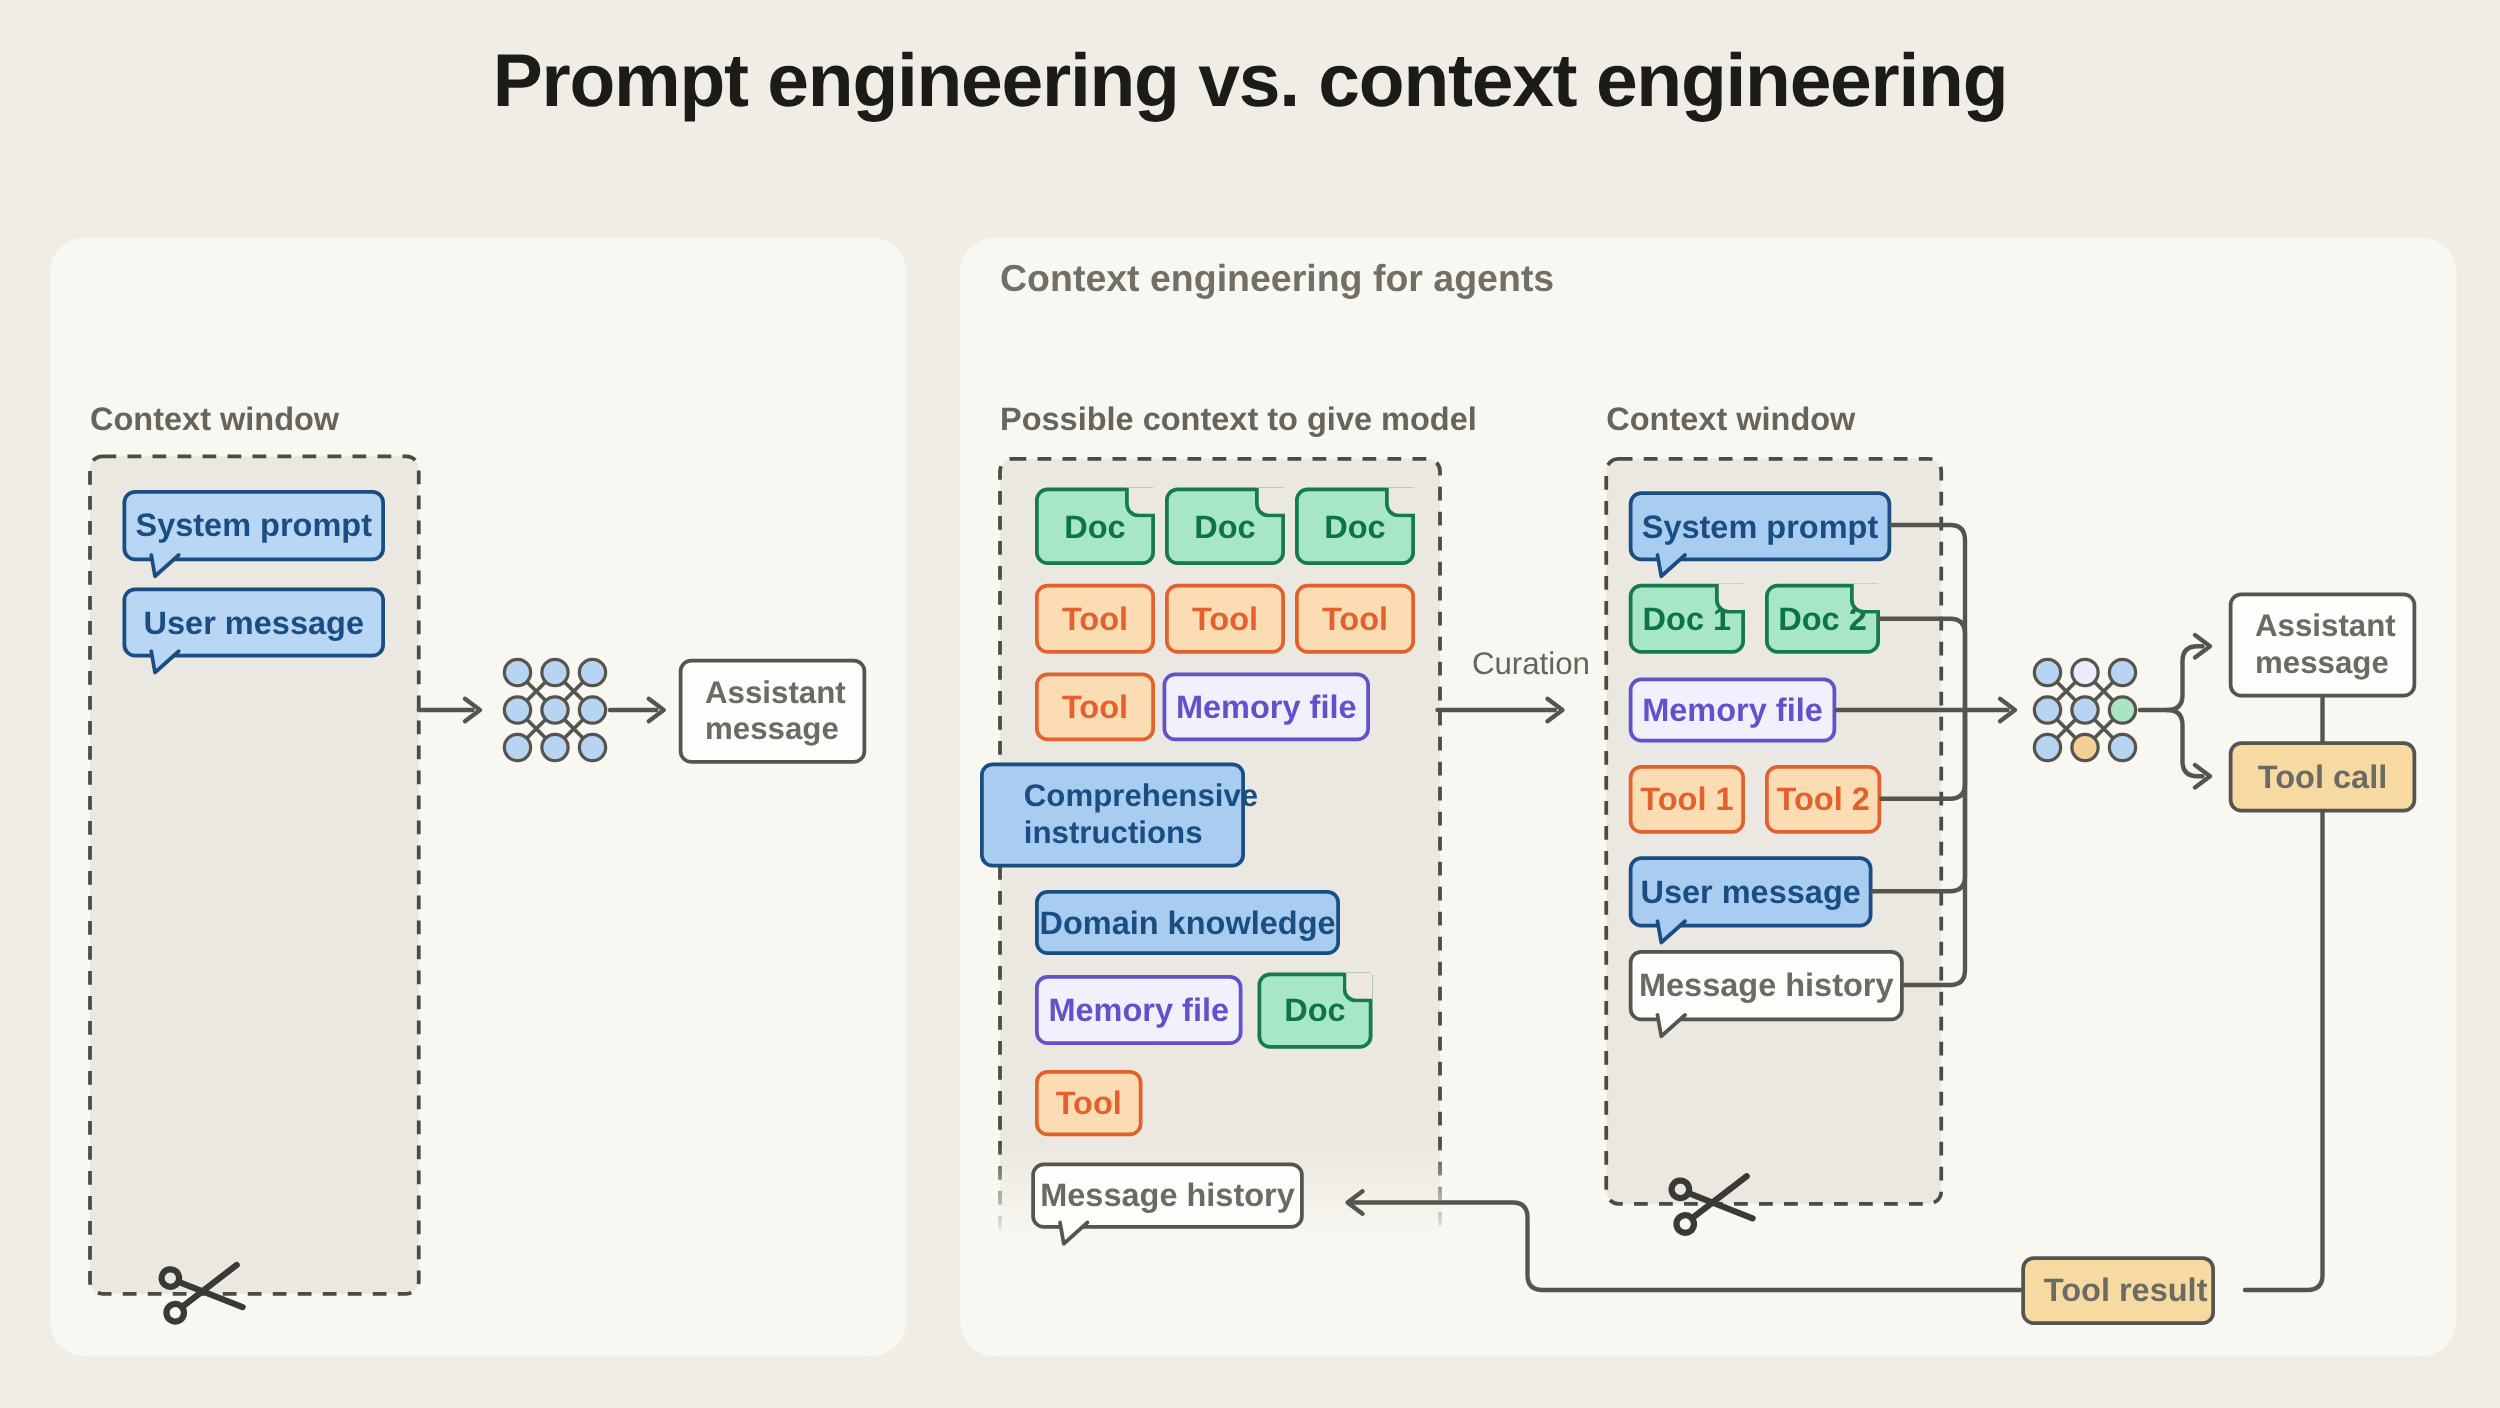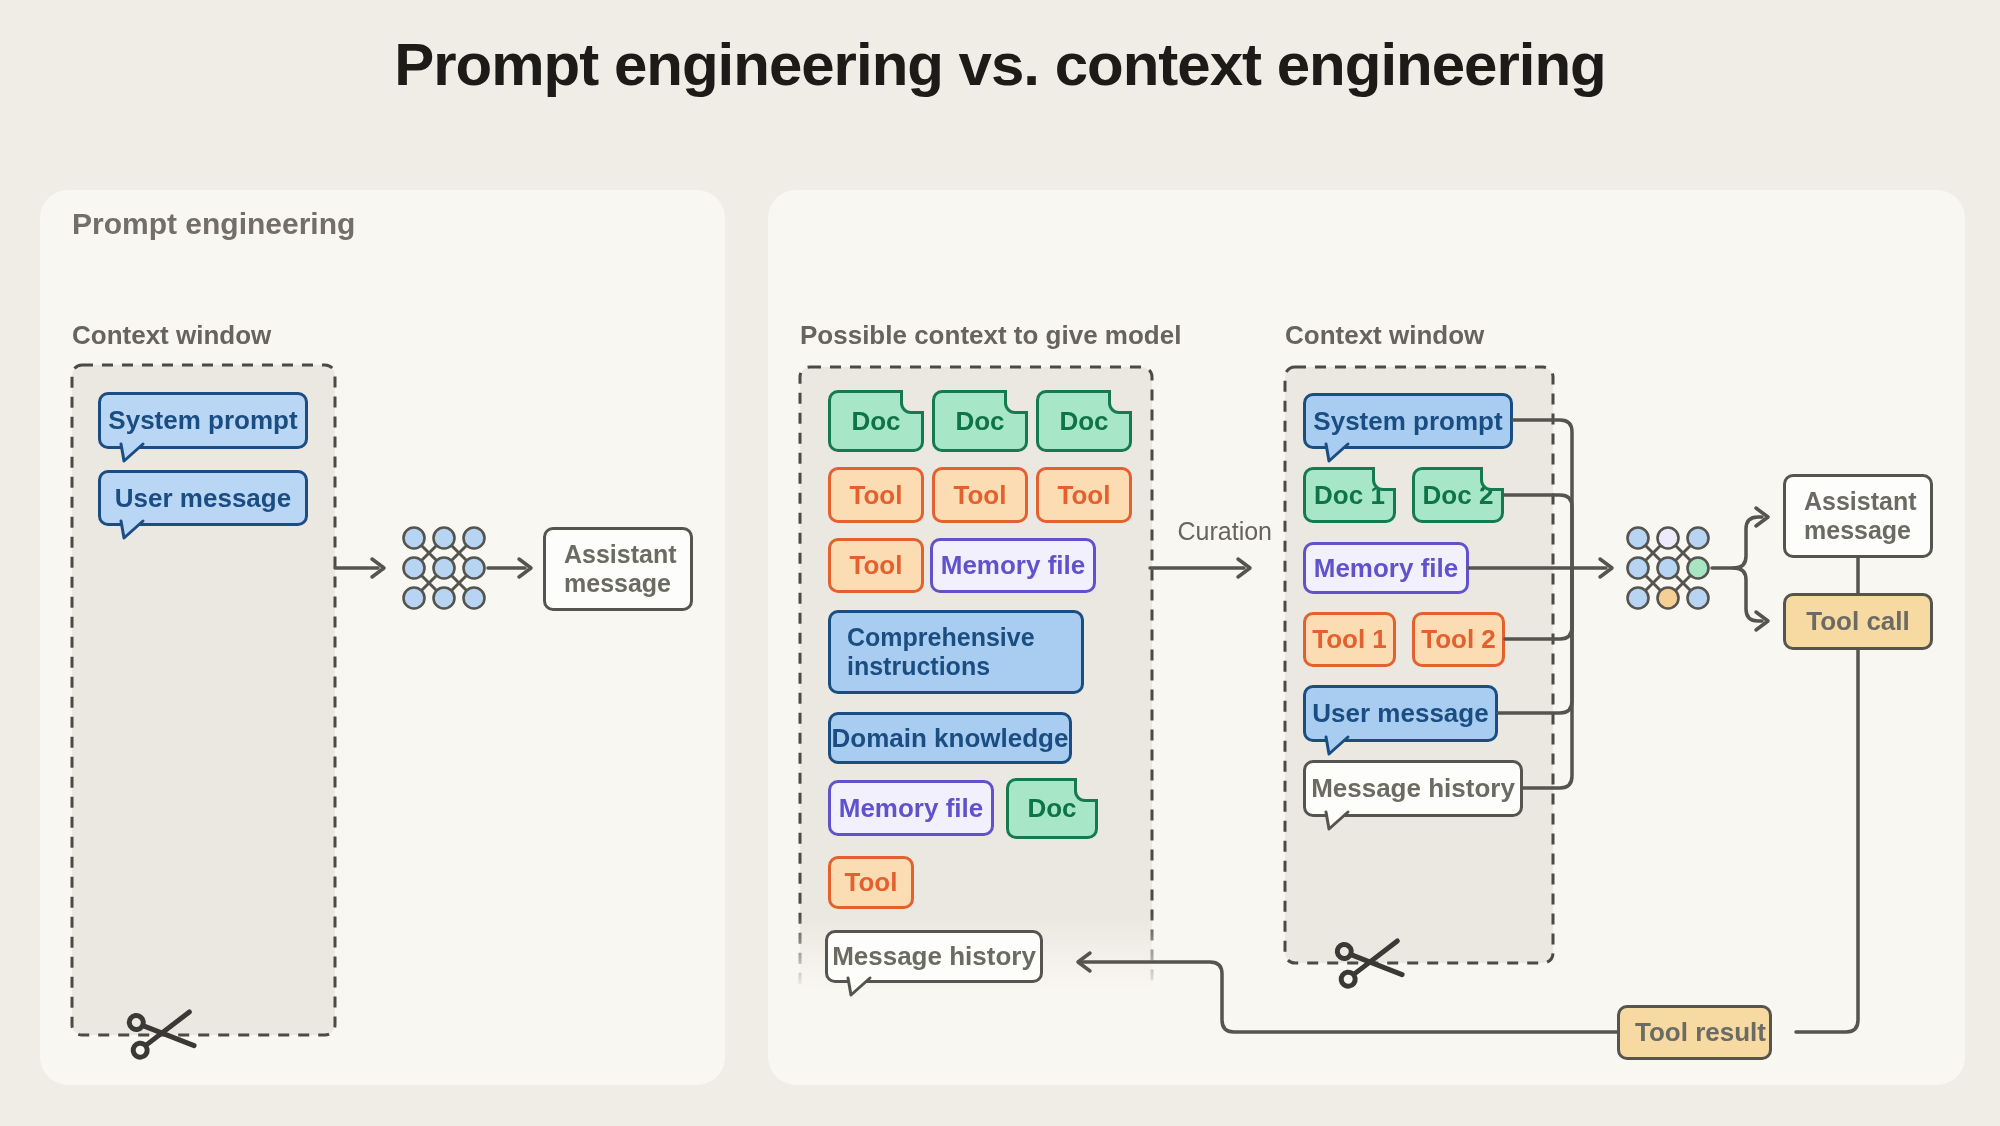--- a/index.html
+++ b/index.html
@@ -65,21 +65,20 @@
   <div class="card" style="left:768px;top:190px;width:1197px;height:895px;"></div>
 
   <svg id="under" class="layer" width="2000" height="1126" viewBox="0 0 2000 1126">
     <rect class="dashbox" x="72" y="365" width="263" height="670" rx="10"></rect>
     <rect class="dashbox" x="800" y="367" width="352" height="648" rx="10"></rect>
     <rect class="dashbox" x="1285" y="367" width="268" height="596" rx="10"></rect>
   </svg>
   <div class="fade" style="left:794px;top:915px;width:364px;height:106px;"></div>
 
   <div class="h2" style="left:72px;top:203px;">
-    <div>Prompt engineering</div>
   </div>
   <div class="lbl" style="left:72px;top:320px;">Context window</div>
 
   <div class="item blue1c t-blue1" style="left:98px;top:392px;width:210px;height:57px;">
     <span>System prompt</span>
     <svg class="tail" width="30" height="24" viewBox="0 0 30 24">
       <polygon class="tf" points="1,3 5,22 25,3"></polygon>
         <path class="ts" d="M2,4 L5,21 L24,4"></path>
       </svg>
   </div>
@@ -87,20 +86,21 @@
     <span>User message</span>
     <svg class="tail" width="30" height="24" viewBox="0 0 30 24">
       <polygon class="tf" points="1,3 5,22 25,3"></polygon>
         <path class="ts" d="M2,4 L5,21 L24,4"></path>
       </svg>
   </div>
   <div class="item whitec left-text" style="left:543px;top:527px;width:150px;height:84px;">
     <span>Assistant message</span>
   </div>
 
+  <div class="h2" style="left:800px;top:203px;">Context engineering for agents</div>
   <div class="lbl" style="left:800px;top:320px;">Possible context to give model</div>
   <div class="lbl" style="left:1285px;top:320px;">Context window</div>
   <div class="cur" style="left:1142px;top:517px;width:130px;">Curation</div>
 
   <div class="item greenc" style="left:828px;top:390px;width:96px;height:62px;">
     <span>Doc</span>
     </div>
   <div class="item greenc" style="left:932px;top:390px;width:96px;height:62px;">
     <span>Doc</span>
     </div>
@@ -118,21 +118,21 @@
     <span>Tool</span>
     </div>
 
   <div class="item orangec" style="left:828px;top:538px;width:96px;height:55px;">
     <span>Tool</span>
     </div>
   <div class="item purplec" style="left:930px;top:538px;width:166px;height:55px;">
     <span>Memory file</span>
     </div>
 
-  <div class="item blue2c left-text" style="left:828px;top:610px;width:256px;height:84px;padding-left:16px;">
+  <div class="item blue2c left-text" style="left:784px;top:610px;width:212px;height:84px;padding-left:32px;">
     <span>Comprehensive instructions</span>
     </div>
   <div class="item blue2c" style="left:828px;top:712px;width:244px;height:52px;justify-content:center;">
     <span>Domain knowledge</span>
     </div>
 
   <div class="item purplec" style="left:828px;top:780px;width:166px;height:56px;">
     <span>Memory file</span>
     </div>
   <div class="item greenc" style="left:1006px;top:778px;width:92px;height:61px;">

